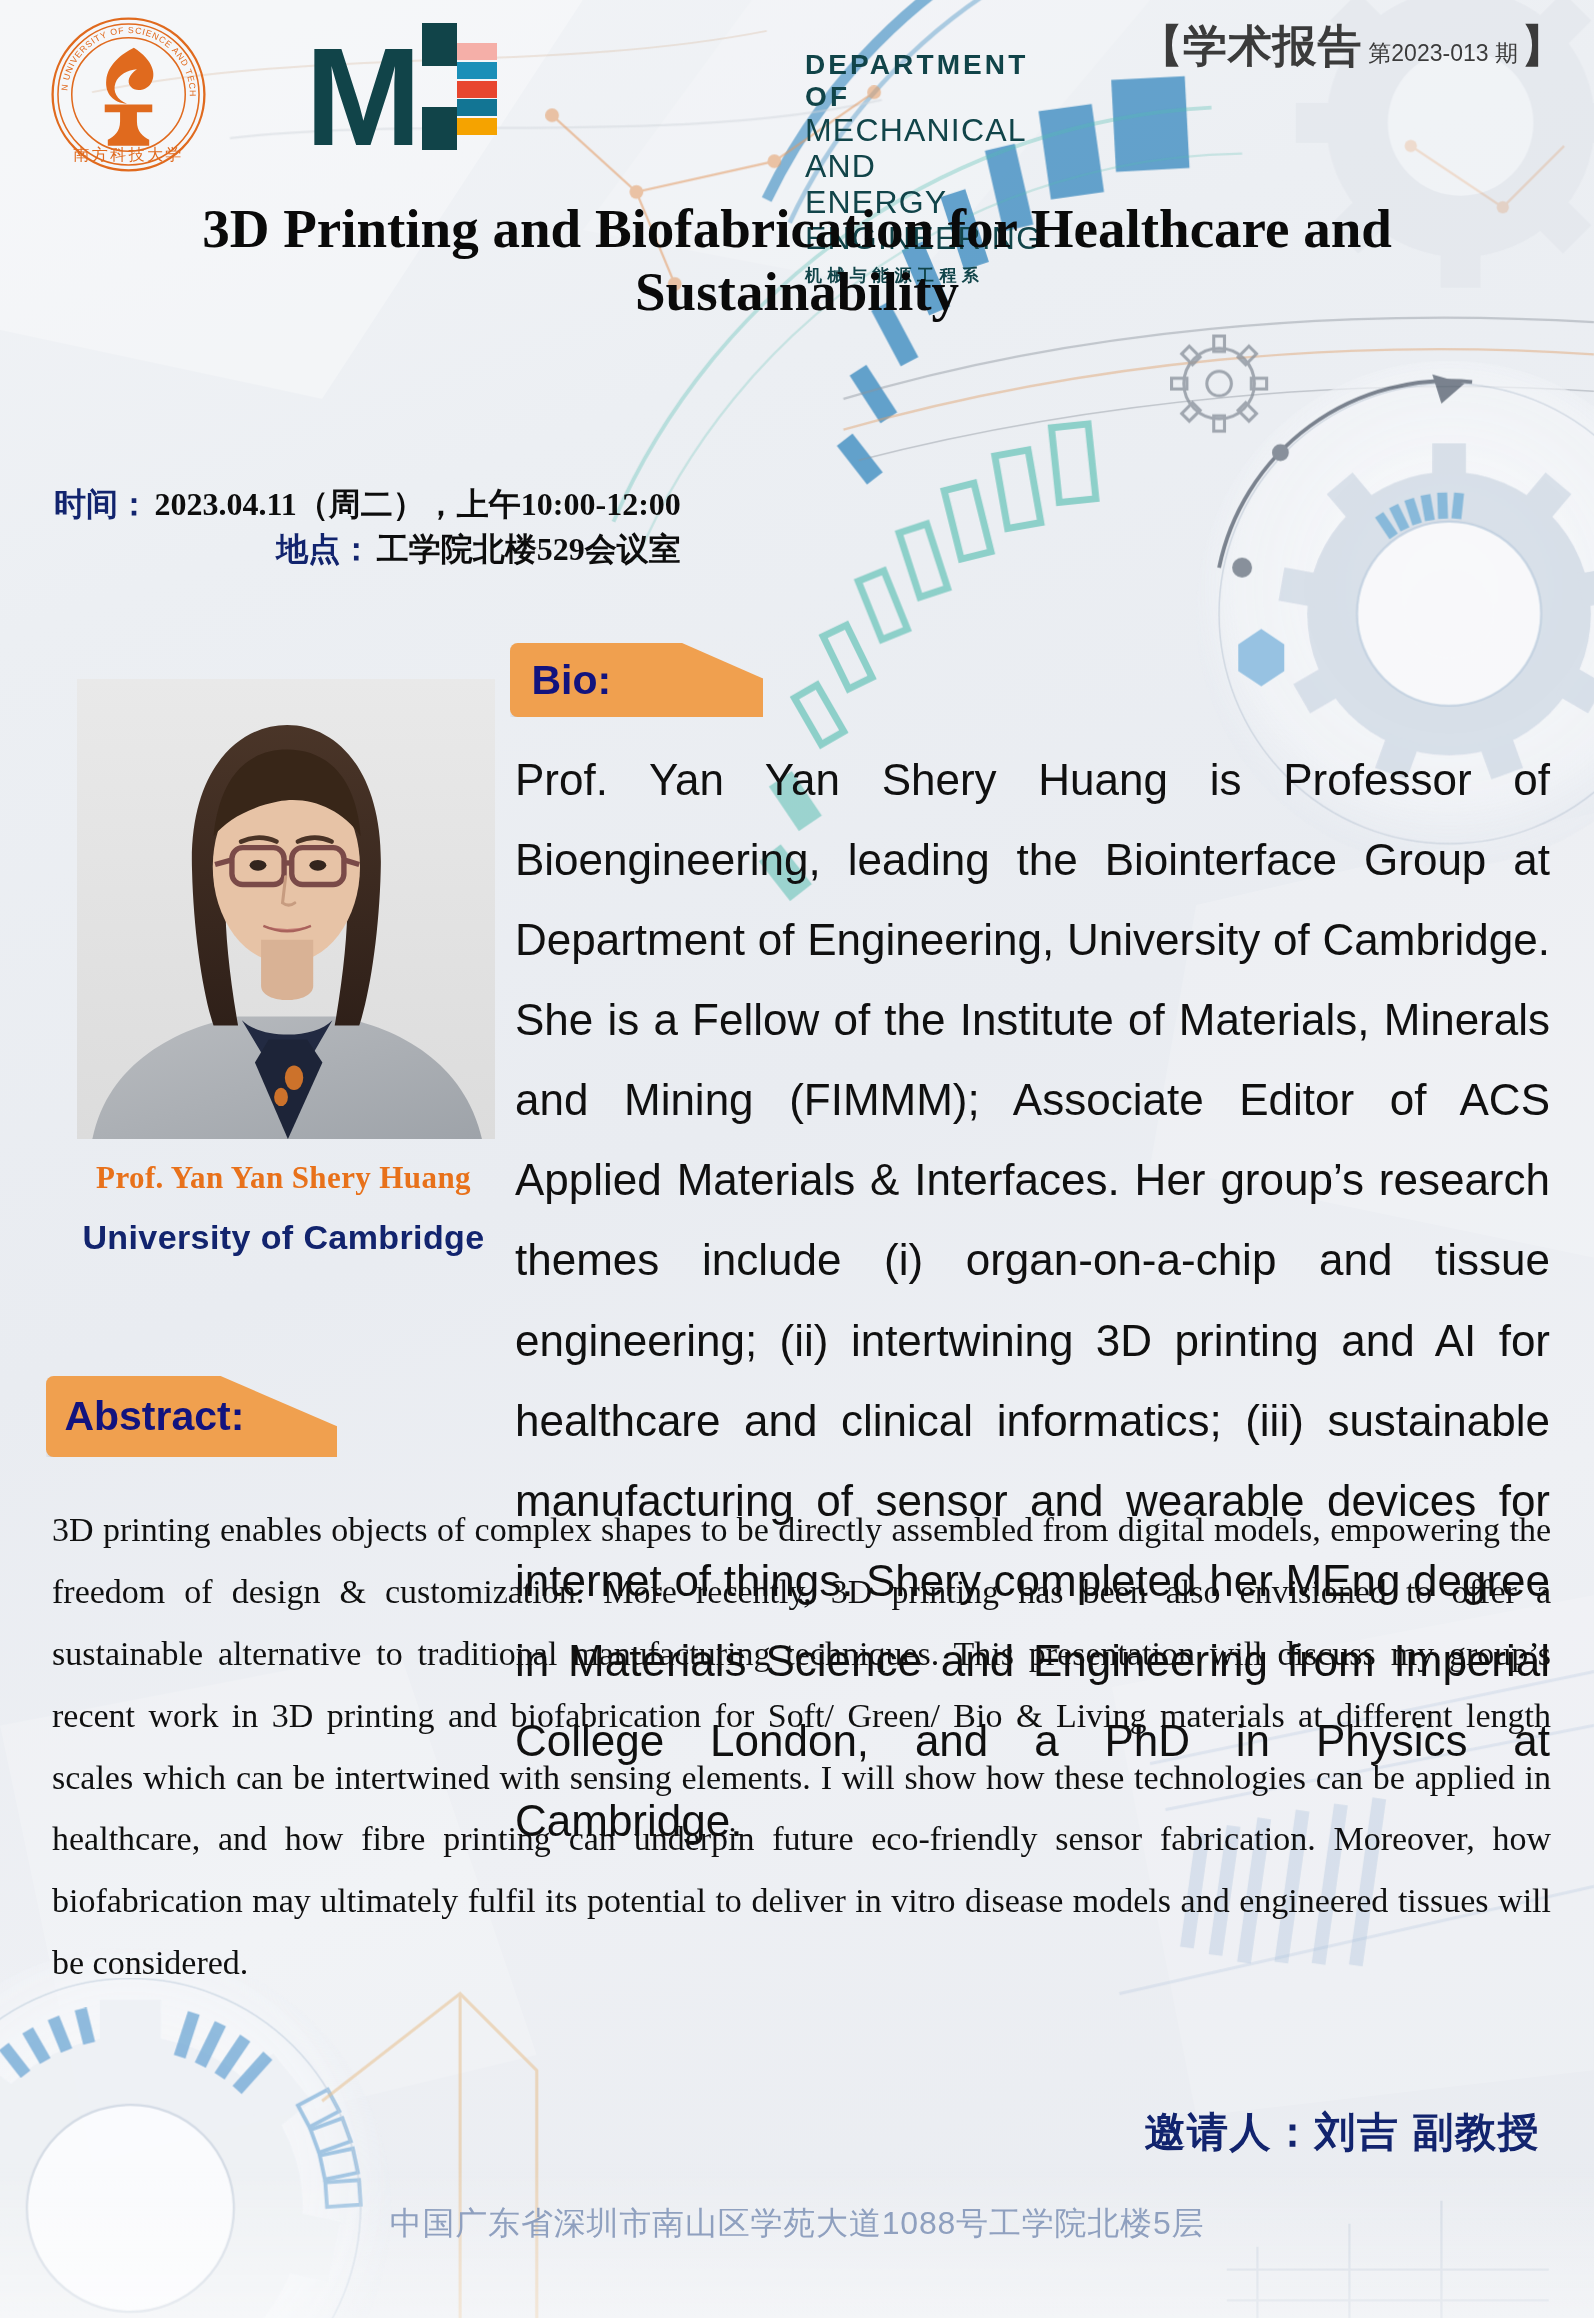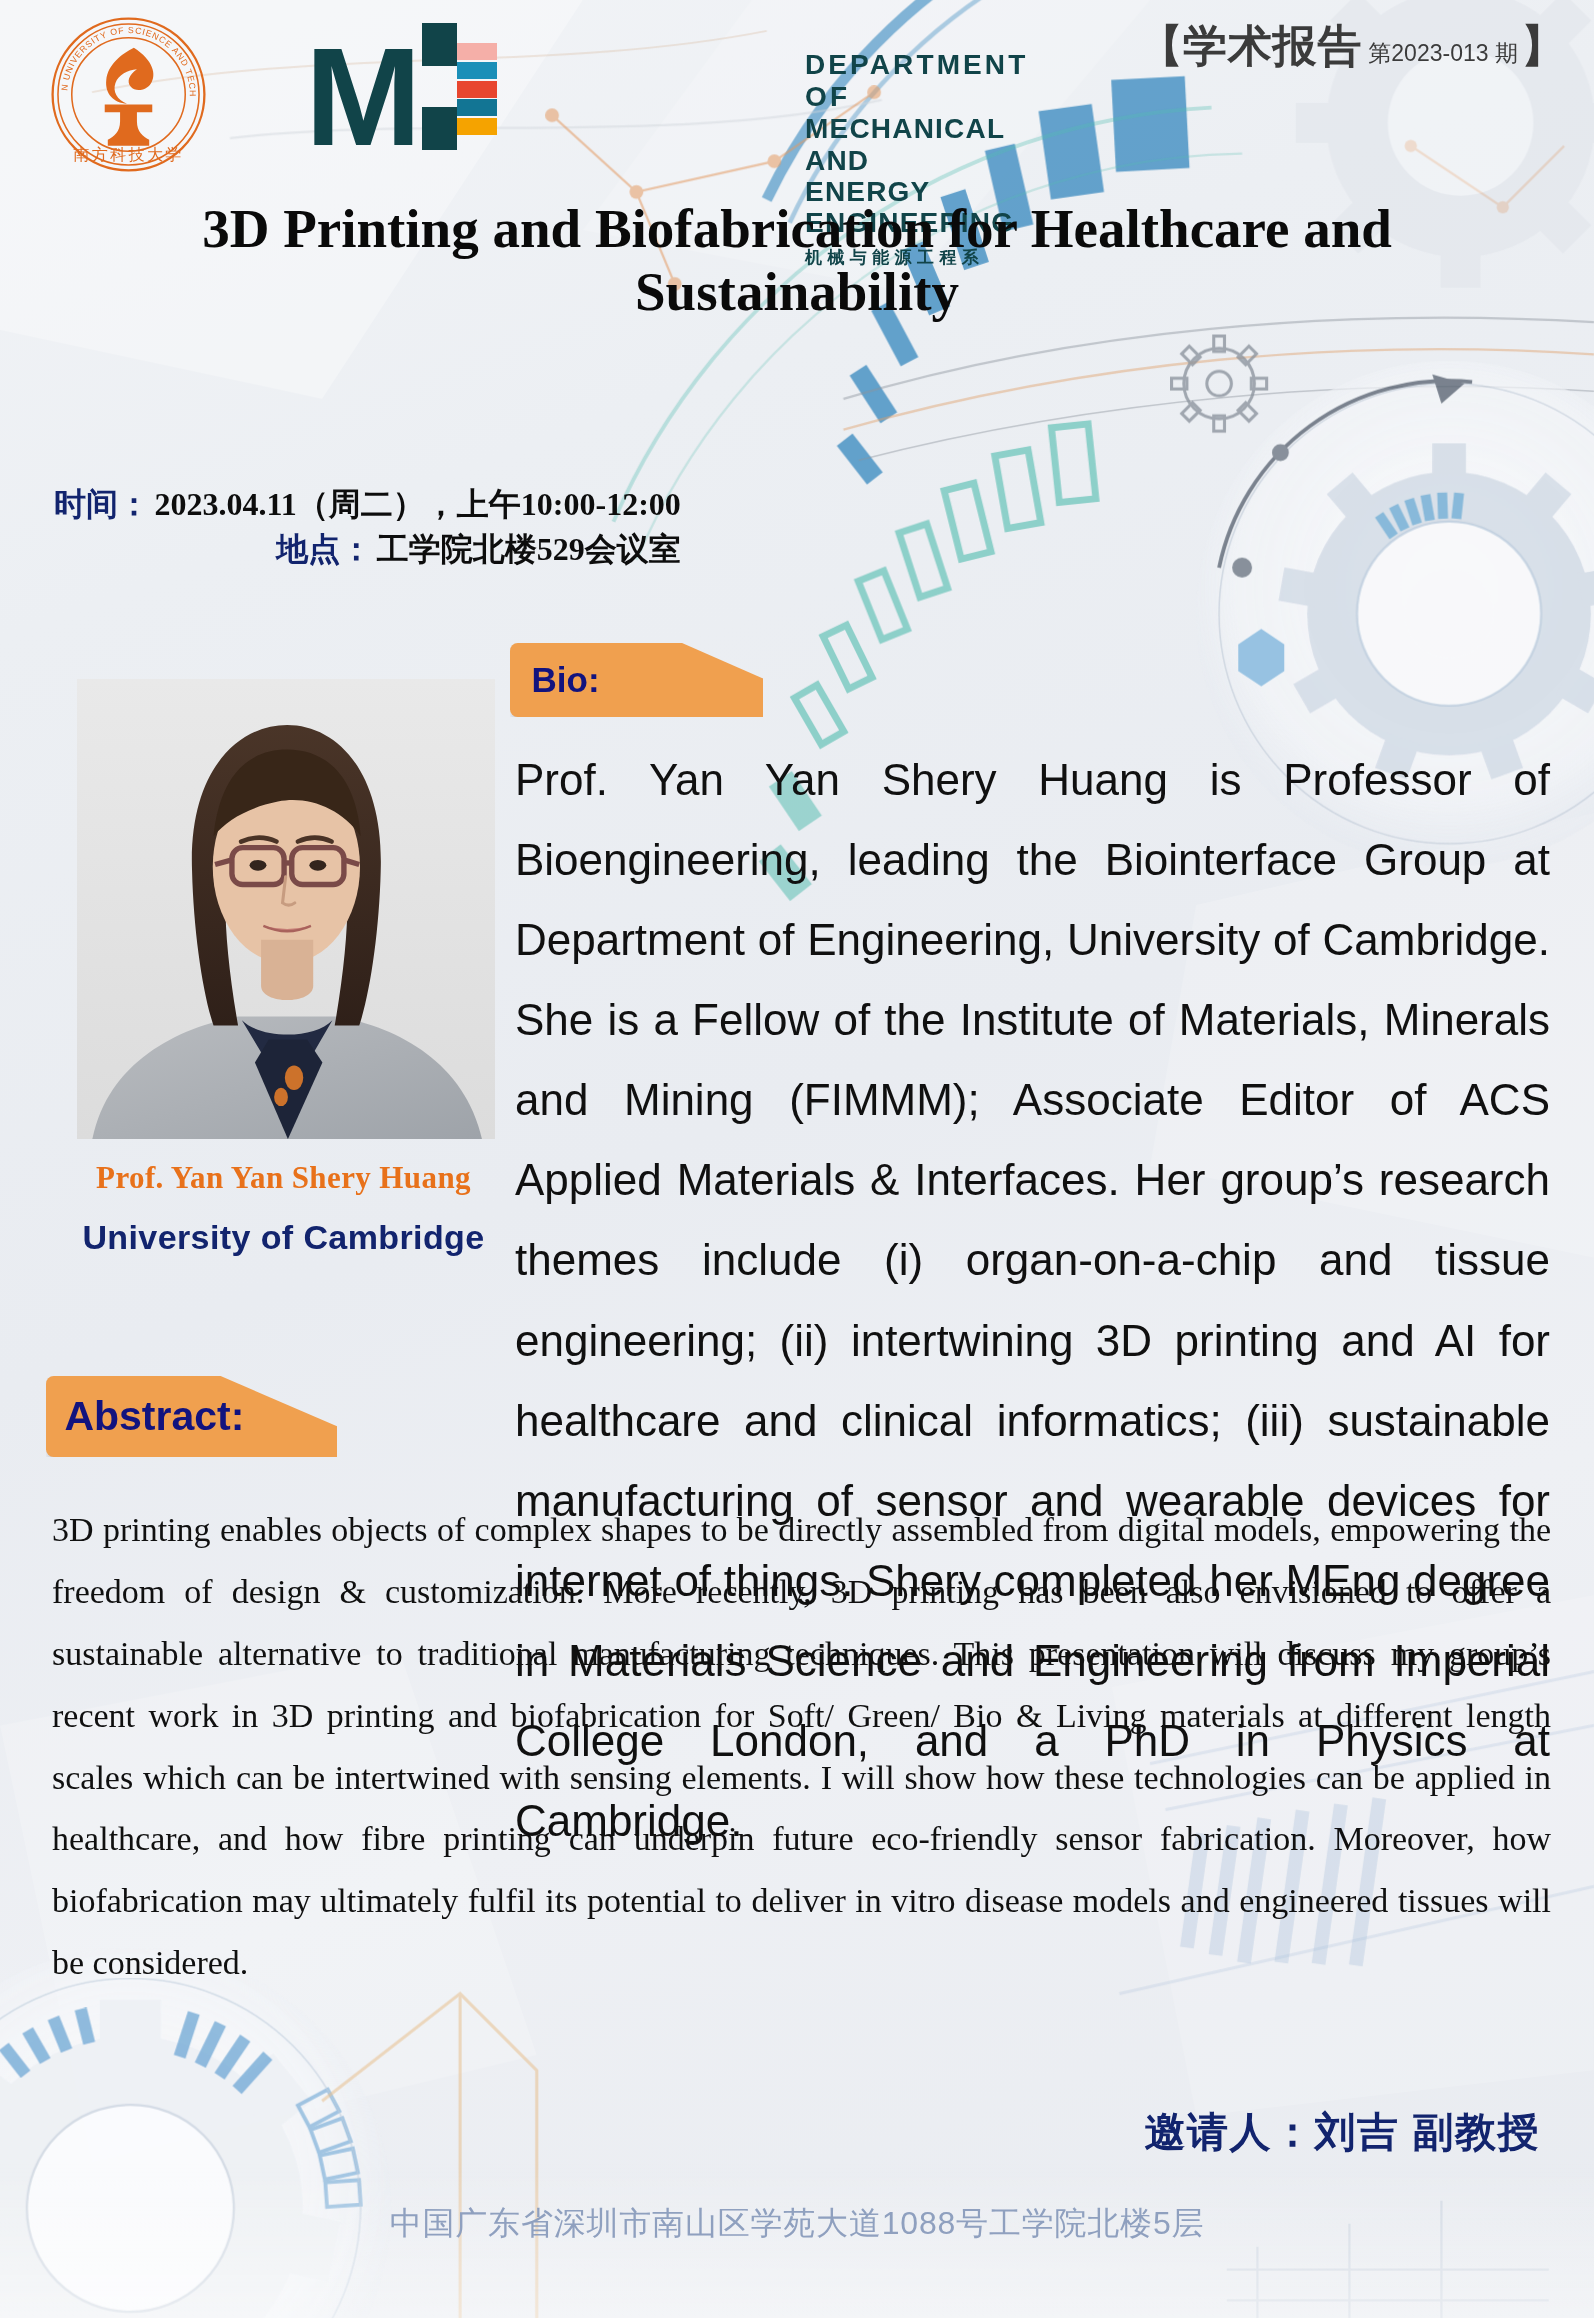--- a/index.html
+++ b/index.html
@@ -75,21 +75,21 @@
     position: absolute;
     left: 500px; top: 26px;
     color: #114449;
     font-family: "Liberation Sans", sans-serif;
   }
   .me-dept {
     font-size: 28px; font-weight: 700; letter-spacing: 3.1px;
     line-height: 1.15;
   }
   .me-mech, .me-energy {
-    font-size: 28px; font-weight: 700; letter-spacing: 1.2px;
+    font-size: 32px; font-weight: 400; letter-spacing: 1.2px;
     line-height: 1.12;
   }
   .me-cn {
     font-size: 17px; font-weight: 700; letter-spacing: 5.4px;
     margin-top: 7px;
   }
 
   .badge {
     position: absolute;
     right: 29px; top: 17px;
@@ -185,21 +185,21 @@
   .tag-shape {
     position: absolute; inset: 0;
     background: #F0A04F;
     box-shadow: 2.3px 4.6px 5.4px rgba(120,120,130,0.28);
   }
   .tag span { position: relative; }
 
   #bio-tag {
     left: 510px; top: 643px;
     width: 253px; height: 74px;
-    font-size: 35px;
+    font-size: 41px;
     padding-left: 21.5px;
     box-sizing: border-box;
     text-align: right;
   }
   #bio-tag .tag-shape {
     border-radius: 7.7px 0 0 7.7px;
     clip-path: polygon(0 0, 68% 0, 100% 48%, 100% 100%, 0 100%);
   }
 
   #abs-tag {

